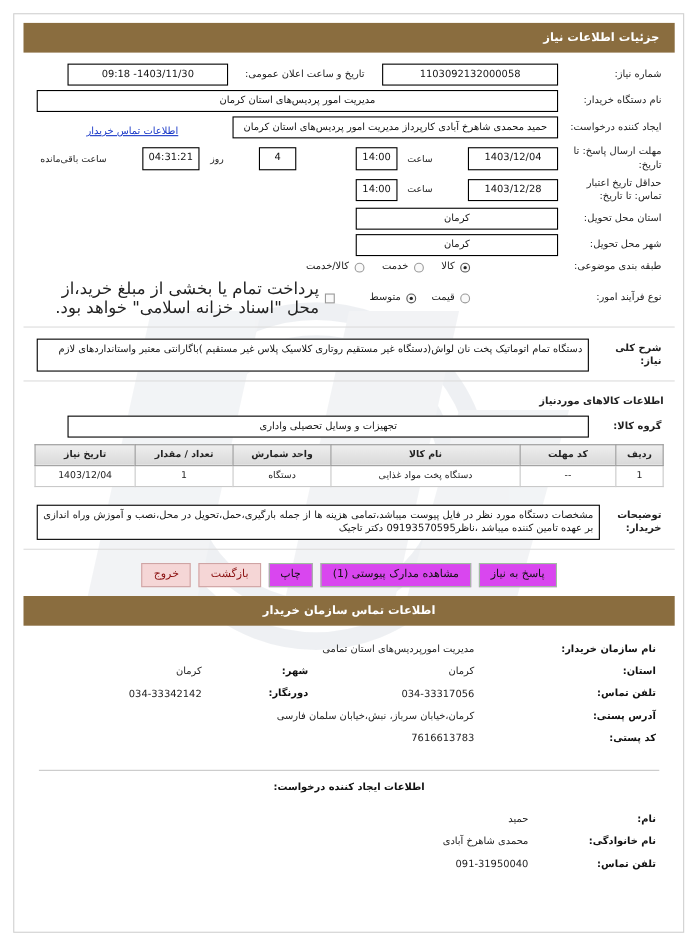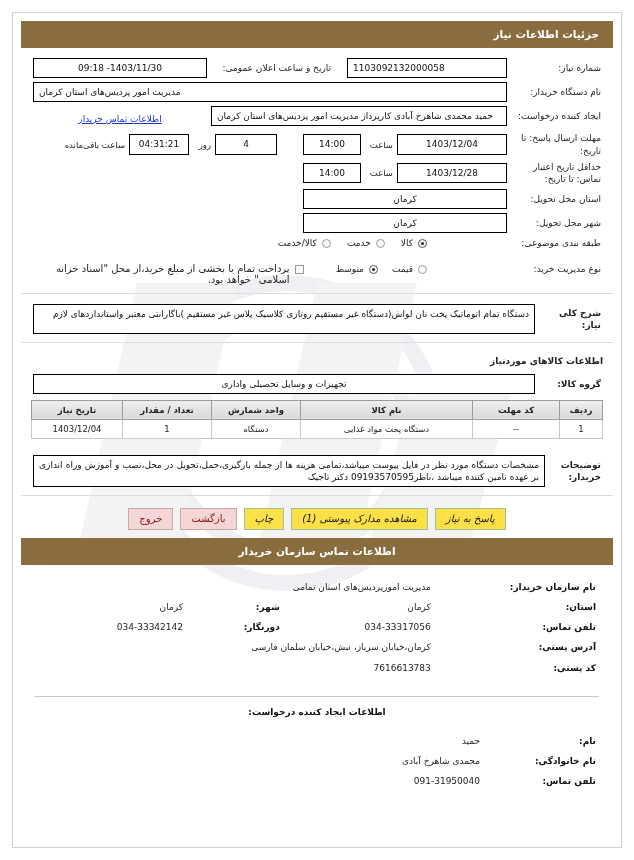--- a/index.html
+++ b/index.html
@@ -75,24 +75,24 @@
 
   .box {
     border: 1px solid #000;
     background: #fff;
     font-size: 9px;
     color: #111;
     padding: 3px 5px;
     min-height: 13px;
     line-height: 1.35;
     box-sizing: border-box;
-    text-align: left;
+    text-align: center;
     overflow: hidden;
   }
-  .box.center { text-align: center; }
+  .box.center { text-align: center; margin-left: 28px; }
 
   .link {
     color: #1a39c8;
     font-size: 9px;
     text-decoration: underline;
     cursor: pointer;
     white-space: nowrap;
   }
   .sidetext { font-size: 8.5px; color: #222; white-space: nowrap; padding: 0 4px; }
 
@@ -119,21 +119,21 @@
   .radio.on { border-color: #555; }
   .cbox {
     display: inline-block;
     width: 9px; height: 9px;
     border: 1px solid #9a9a9a;
     background: #fafafa;
     box-sizing: border-box;
     flex: 0 0 auto;
   }
   .opt-label { font-size: 9px; color: #222; white-space: nowrap; }
-  .note { font-size: 10px; color: #222; margin-top: 10px; }
+  .note { font-size: 15px; color: #222; }
 
   
   table.grid {
     width: 100%;
     border-collapse: collapse;
     margin-top: 4px;
     border: 1px solid #9b9b9b;
   }
   table.grid th {
     background: linear-gradient(to bottom, #efefef 0%, #d9d9d9 100%);
@@ -163,21 +163,21 @@
   }
   .btn {
     font-size: 10px;
     border: 1px solid #9aa89a;
     padding: 3px 10px;
     cursor: pointer;
     white-space: nowrap;
     color: #111;
     line-height: 1.4;
   }
-  .btn.green { background: #fde047; border-color: #9fbf9f; font-style: italic; }
+  .btn.green { background: #d946ef; border-color: #9fbf9f; }
   .btn.red { background: #f5d6d6; border-color: #cfa4a4; color: #8a1010; }
 
   
   .contact { padding: 12px 22px 4px 22px; }
   table.kv { width: 100%; border-collapse: collapse; }
   table.kv td { padding: 5px 3px; font-size: 9px; vertical-align: middle; }
   .k { font-weight: bold; color: #111; text-align: right; white-space: nowrap; width: 110px; }
   .v { color: #222; text-align: right; }
   .k2 { font-weight: bold; color: #111; text-align: right; white-space: nowrap; width: 62px; }
   .v2 { color: #222; text-align: right; white-space: nowrap; width: 100px; }
@@ -299,21 +299,21 @@
                   <span class="opt-label">خدمت</span>
                 </span>
                 <span class="optrow">
                   <span class="radio"></span>
                   <span class="opt-label">کالا/خدمت</span>
                 </span>
               </div>
             </td>
           </tr>
           <tr>
-            <td class="lbl">نوع مدیریت خرید:</td>
+            <td class="lbl">نوع فرآیند امور:</td>
             <td colspan="8">
               <div class="optrow" style="justify-content:flex-start;padding-right:80px;gap:14px">
                 <span class="optrow">
                   <span class="radio"></span>
                   <span class="opt-label">قیمت</span>
                 </span>
                 <span class="optrow">
                   <span class="radio on"></span>
                   <span class="opt-label">متوسط</span>
                 </span>

